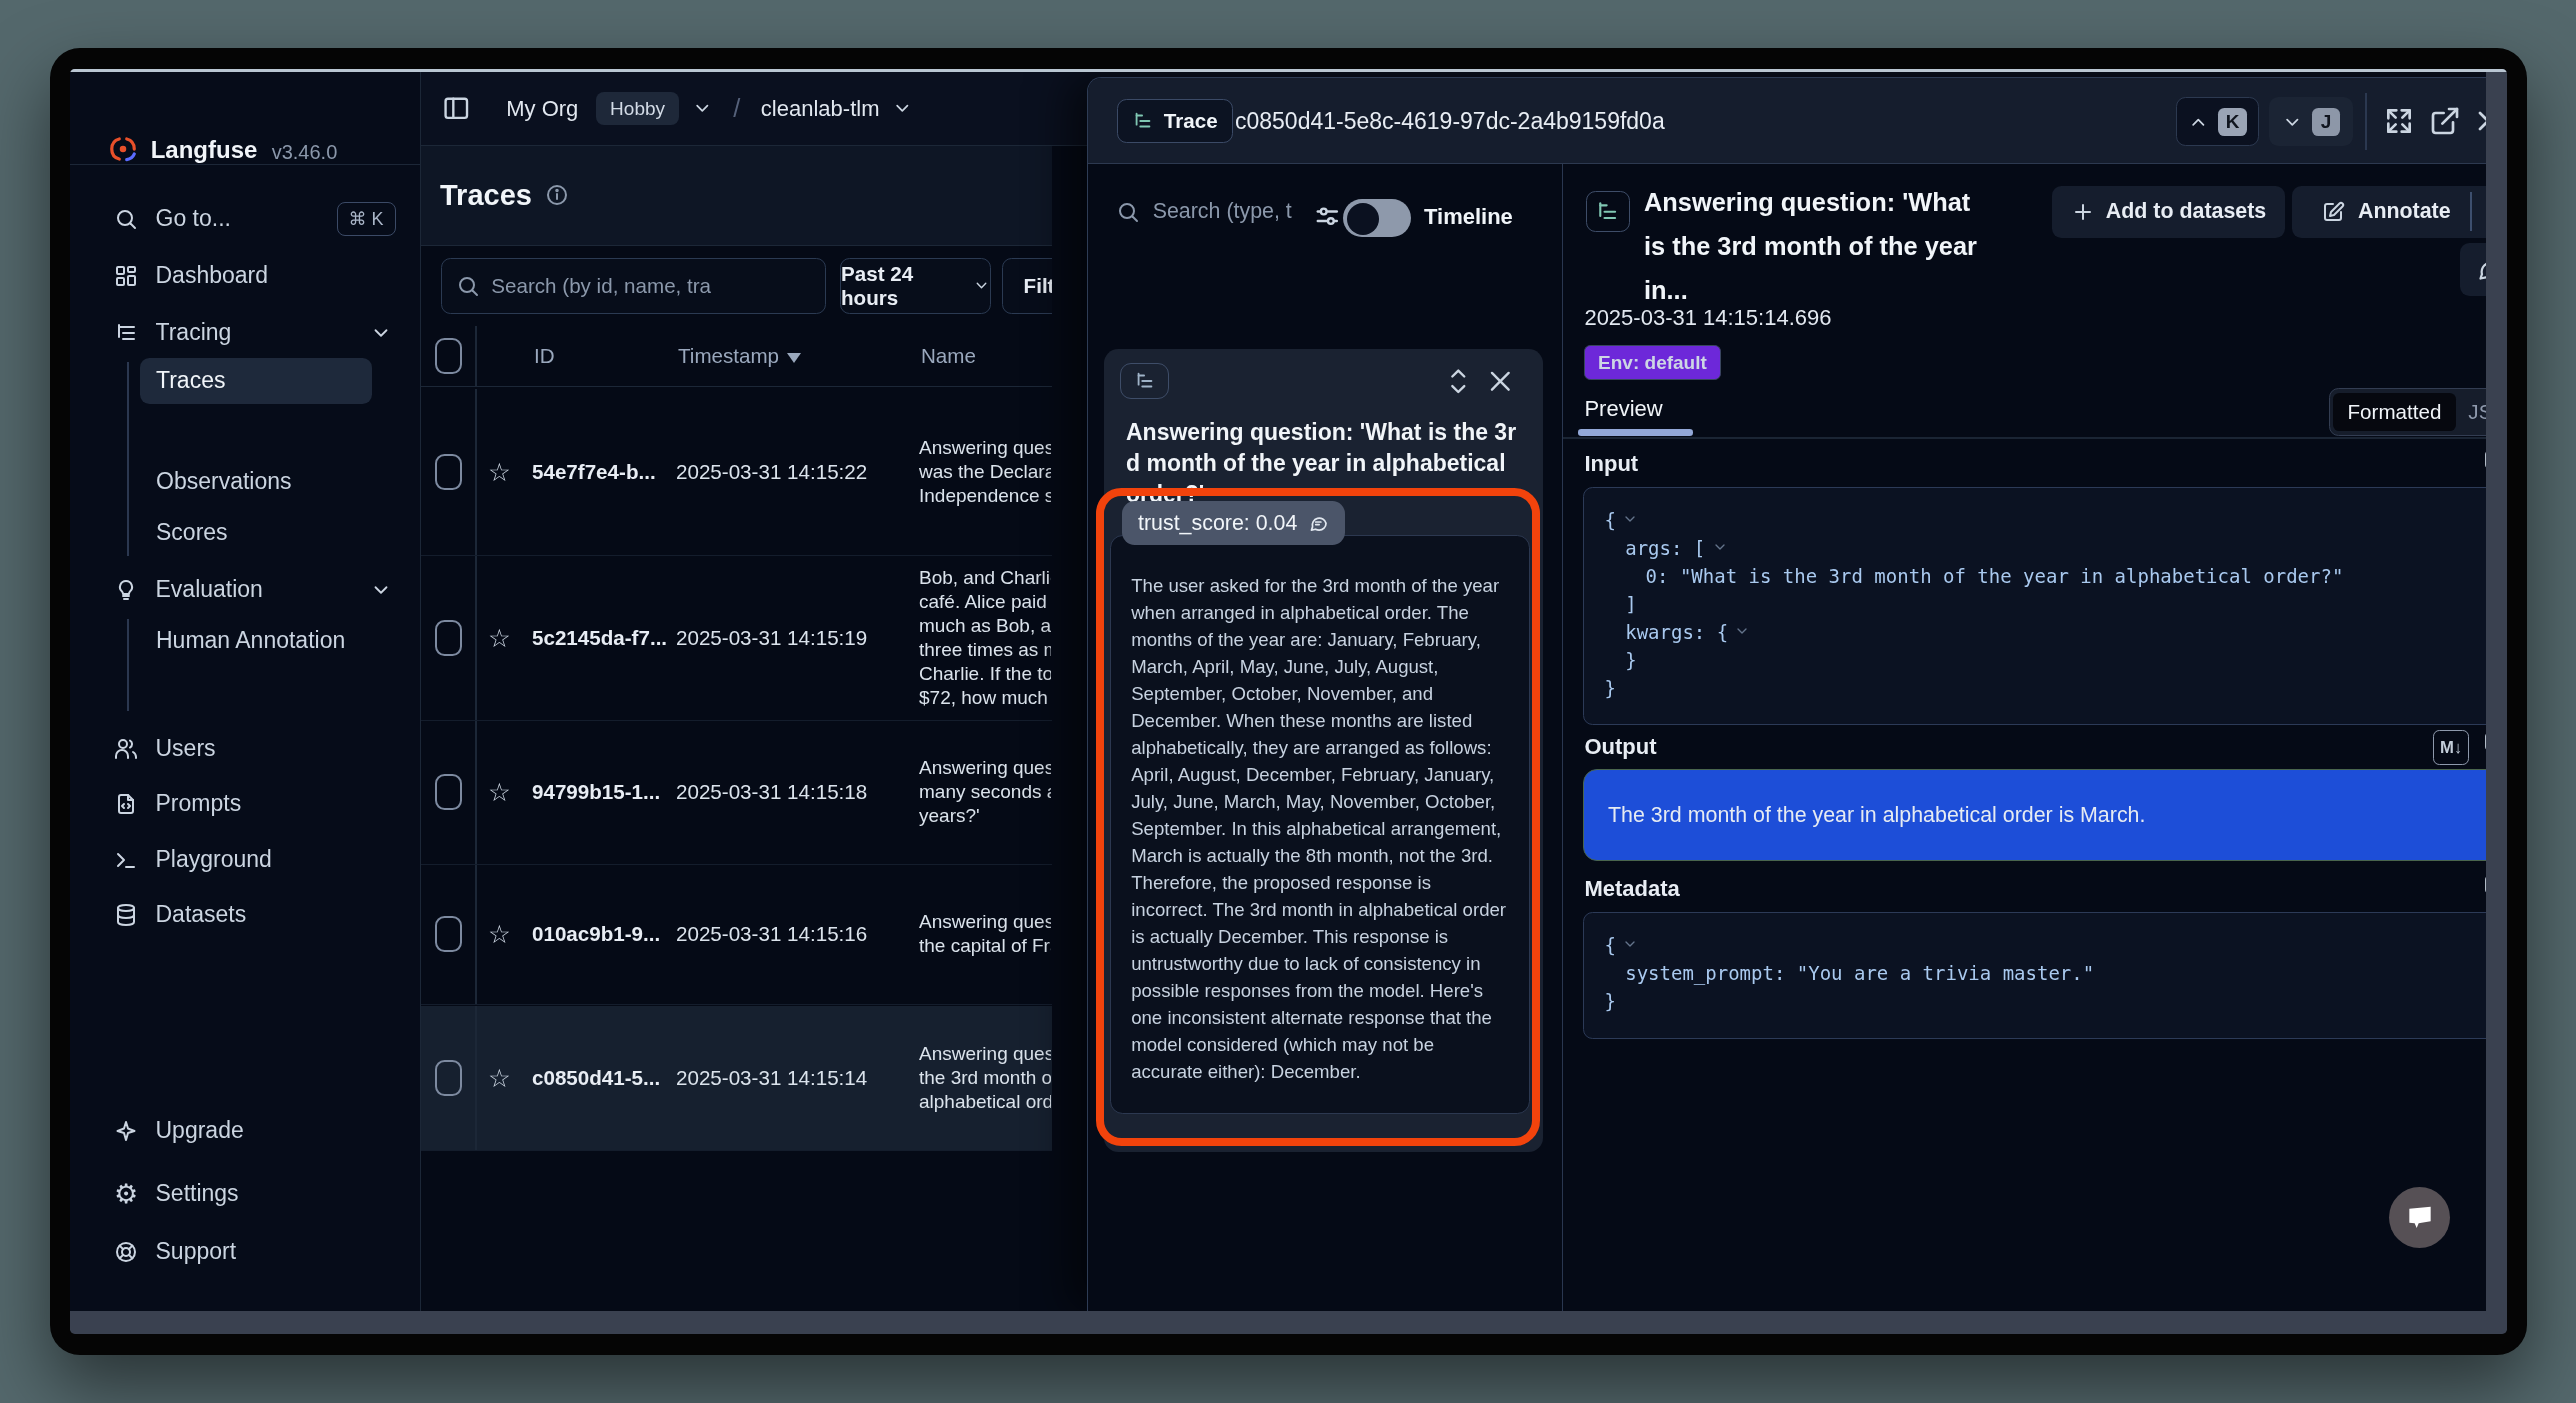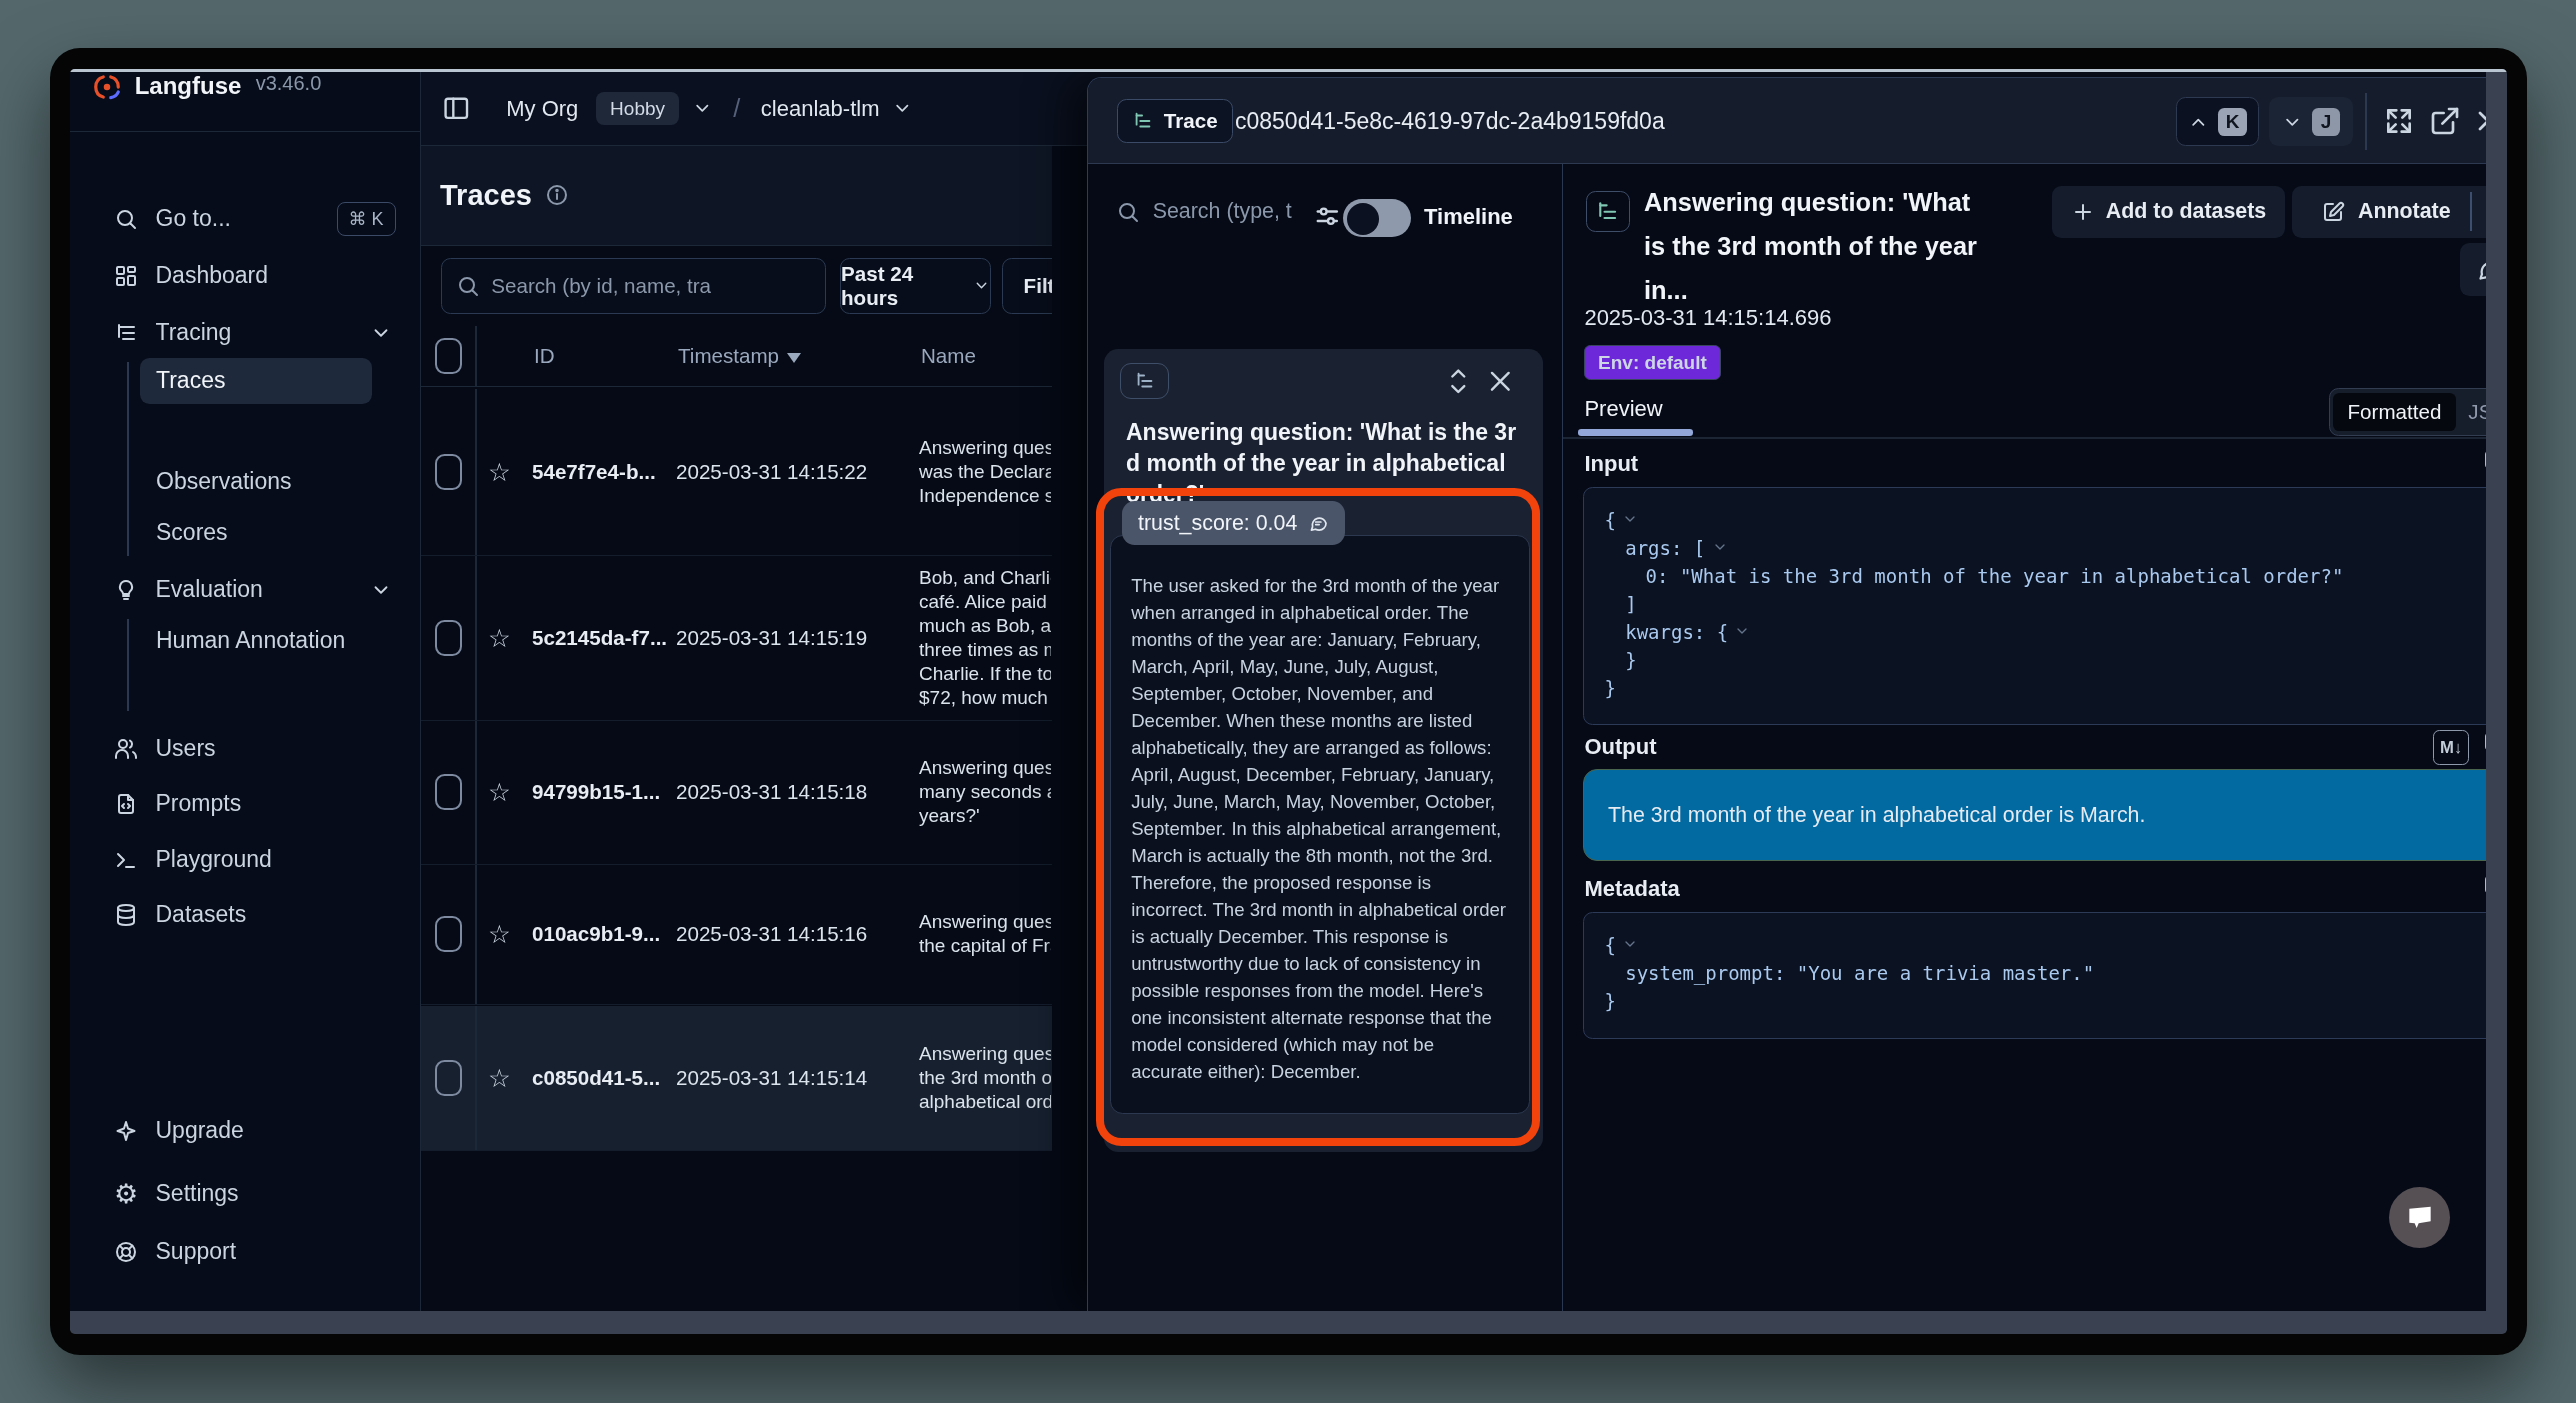--- a/index.html
+++ b/index.html
@@ -10,21 +10,21 @@
   .frame-topline { position:absolute; left:0; top:0; width:100%; height:2.4px; background:#b9c6d2; }
   .app { position:absolute; left:0; top:2.4px; width:2416px; height:1239px; background:#050a16; overflow:hidden; }
   .topstrip { position:absolute; left:0; top:0; width:2416px; height:74px; background:#0a101f; border-bottom:1.6px solid #1c2737; }
 
   
   svg.ic { stroke:#cbd5e1; fill:none; stroke-width:2; stroke-linecap:round; stroke-linejoin:round; }
   .glyph { color:#cbd5e1; }
 
   
   .sidebar { position:absolute; left:0; top:0; width:351px; height:1239px; background:#060c19; border-right:1.6px solid #1c2737; z-index:2; }
-  .logo-row { position:absolute; left:0; top:0; width:100%; height:60px; border-bottom:1.6px solid #1c2737; display:flex; align-items:flex-start; padding-left:22px; }
+  .logo-row { position:absolute; left:0; top:0; width:100%; height:93px; border-bottom:1.6px solid #1c2737; display:flex; align-items:flex-end; padding-left:38px; }
   .brand { font-size:24px; font-weight:bold; color:#f1f5f9; margin-left:12.7px; }
   .version { font-size:20px; color:#8b98ab; margin-left:14.3px; }
   .nav-item { position:absolute; left:0; width:351px; height:46px; display:flex; align-items:center; padding-left:44px; cursor:pointer; }
   .nav-item .lbl { font-size:23px; color:#cbd5e1; margin-left:17.5px; white-space:nowrap; }
   .nav-sub { padding-left:86px; }
   .nav-sub .lbl { margin-left:0; }
   .nav-pill { position:absolute; left:70px; width:232px; height:46px; background:#1e293b; border-radius:9.5px; }
   .kbd-badge { position:absolute; right:25.4px; border:1.6px solid #3b4a66; border-radius:8px; padding:4.8px 11px; font-size:18px; color:#aab6c8; }
   .chev-right { position:absolute; right:28.6px; }
   .treeline { position:absolute; left:57px; width:1.6px; background:#2b3850; }
@@ -102,21 +102,21 @@
   .seg .on { background:#06080f; border-radius:6.3px; height:38px; display:flex; align-items:center; padding:0 14.3px; font-size:20.6px; color:#f1f5f9; }
   .seg .off { padding:0 12.7px; font-size:20.6px; color:#8e99ac; }
   .d-sep { position:absolute; left:0; top:273px; width:100%; height:1.6px; background:#1b2534; }
   .sec-lbl { position:absolute; left:21.4px; font-size:22px; font-weight:bold; color:#e8edf4; }
   .copy-ic { position:absolute; left:921px; cursor:pointer; }
   .md-ic { position:absolute; left:870px; width:36px; height:35px; border:1.6px solid #8e99ac; border-radius:6.3px; color:#c3cdd9; font-size:16.7px; font-weight:bold; display:flex; align-items:center; justify-content:center; cursor:pointer; }
   .code-box { position:absolute; left:20px; width:930px; background:#0b1222; border:1.6px solid #2c3a57; border-radius:9.5px; padding:17.5px 20.6px; }
   .code-box .cl { font-family:"DejaVu Sans Mono", monospace; font-size:19px; line-height:28px; color:#a9c9ef; white-space:pre; }
   .cl .chev { display:inline-block; margin-left:6.3px; }
   .ind1 { padding-left:20.6px; } .ind2 { padding-left:41px; }
-  .out-box { position:absolute; left:20px; top:605px; width:930px; height:92px; background:#0369a1; border:1.6px solid #49654d; border-radius:14px; display:flex; align-items:center; padding-left:24px; }
+  .out-box { position:absolute; left:20px; top:605px; width:930px; height:92px; background:#1d4ed8; border:1.6px solid #49654d; border-radius:14px; display:flex; align-items:center; padding-left:24px; }
   .out-box span { font-size:21.4px; color:#e6ebf2; }
   .chat-fab { position:absolute; left:826px; top:1023px; width:61px; height:61px; border-radius:50%; background:#565055; display:flex; align-items:center; justify-content:center; cursor:pointer; }
 </style>
 </head>
 <body>
 
 <div class="window">
  <div class="frame">
   <div class="frame-topline"></div>
   <div class="app">

